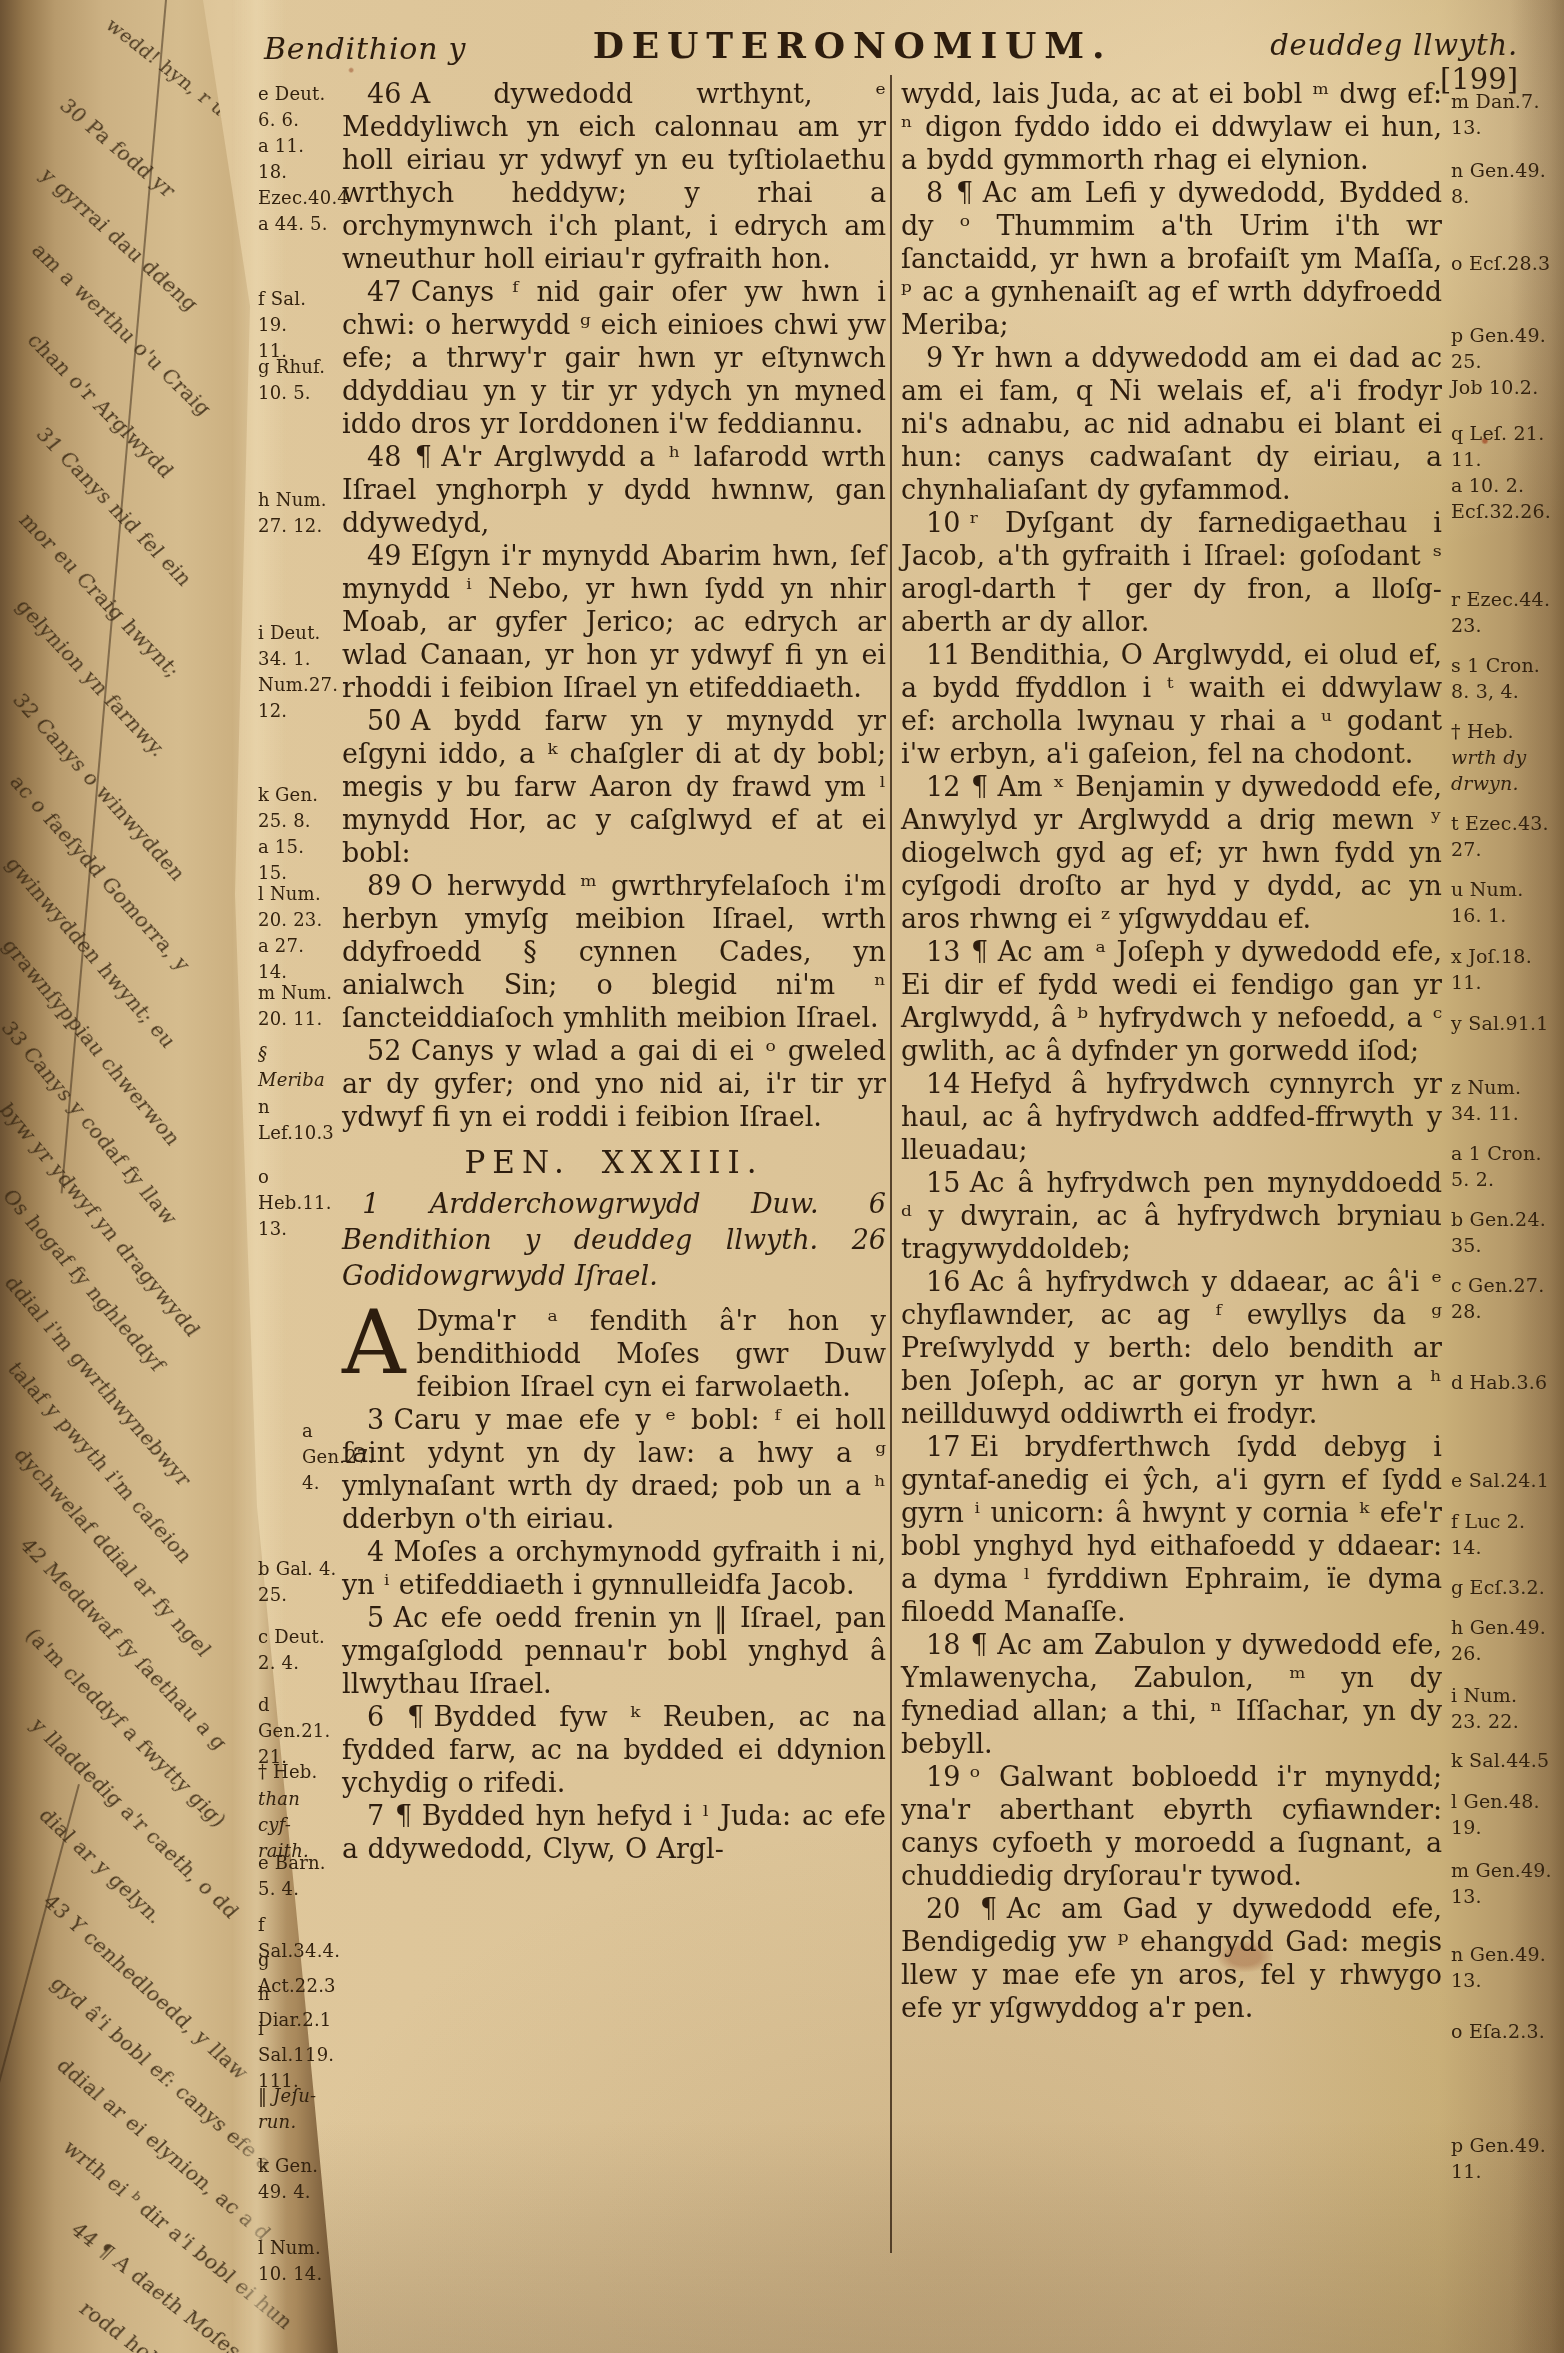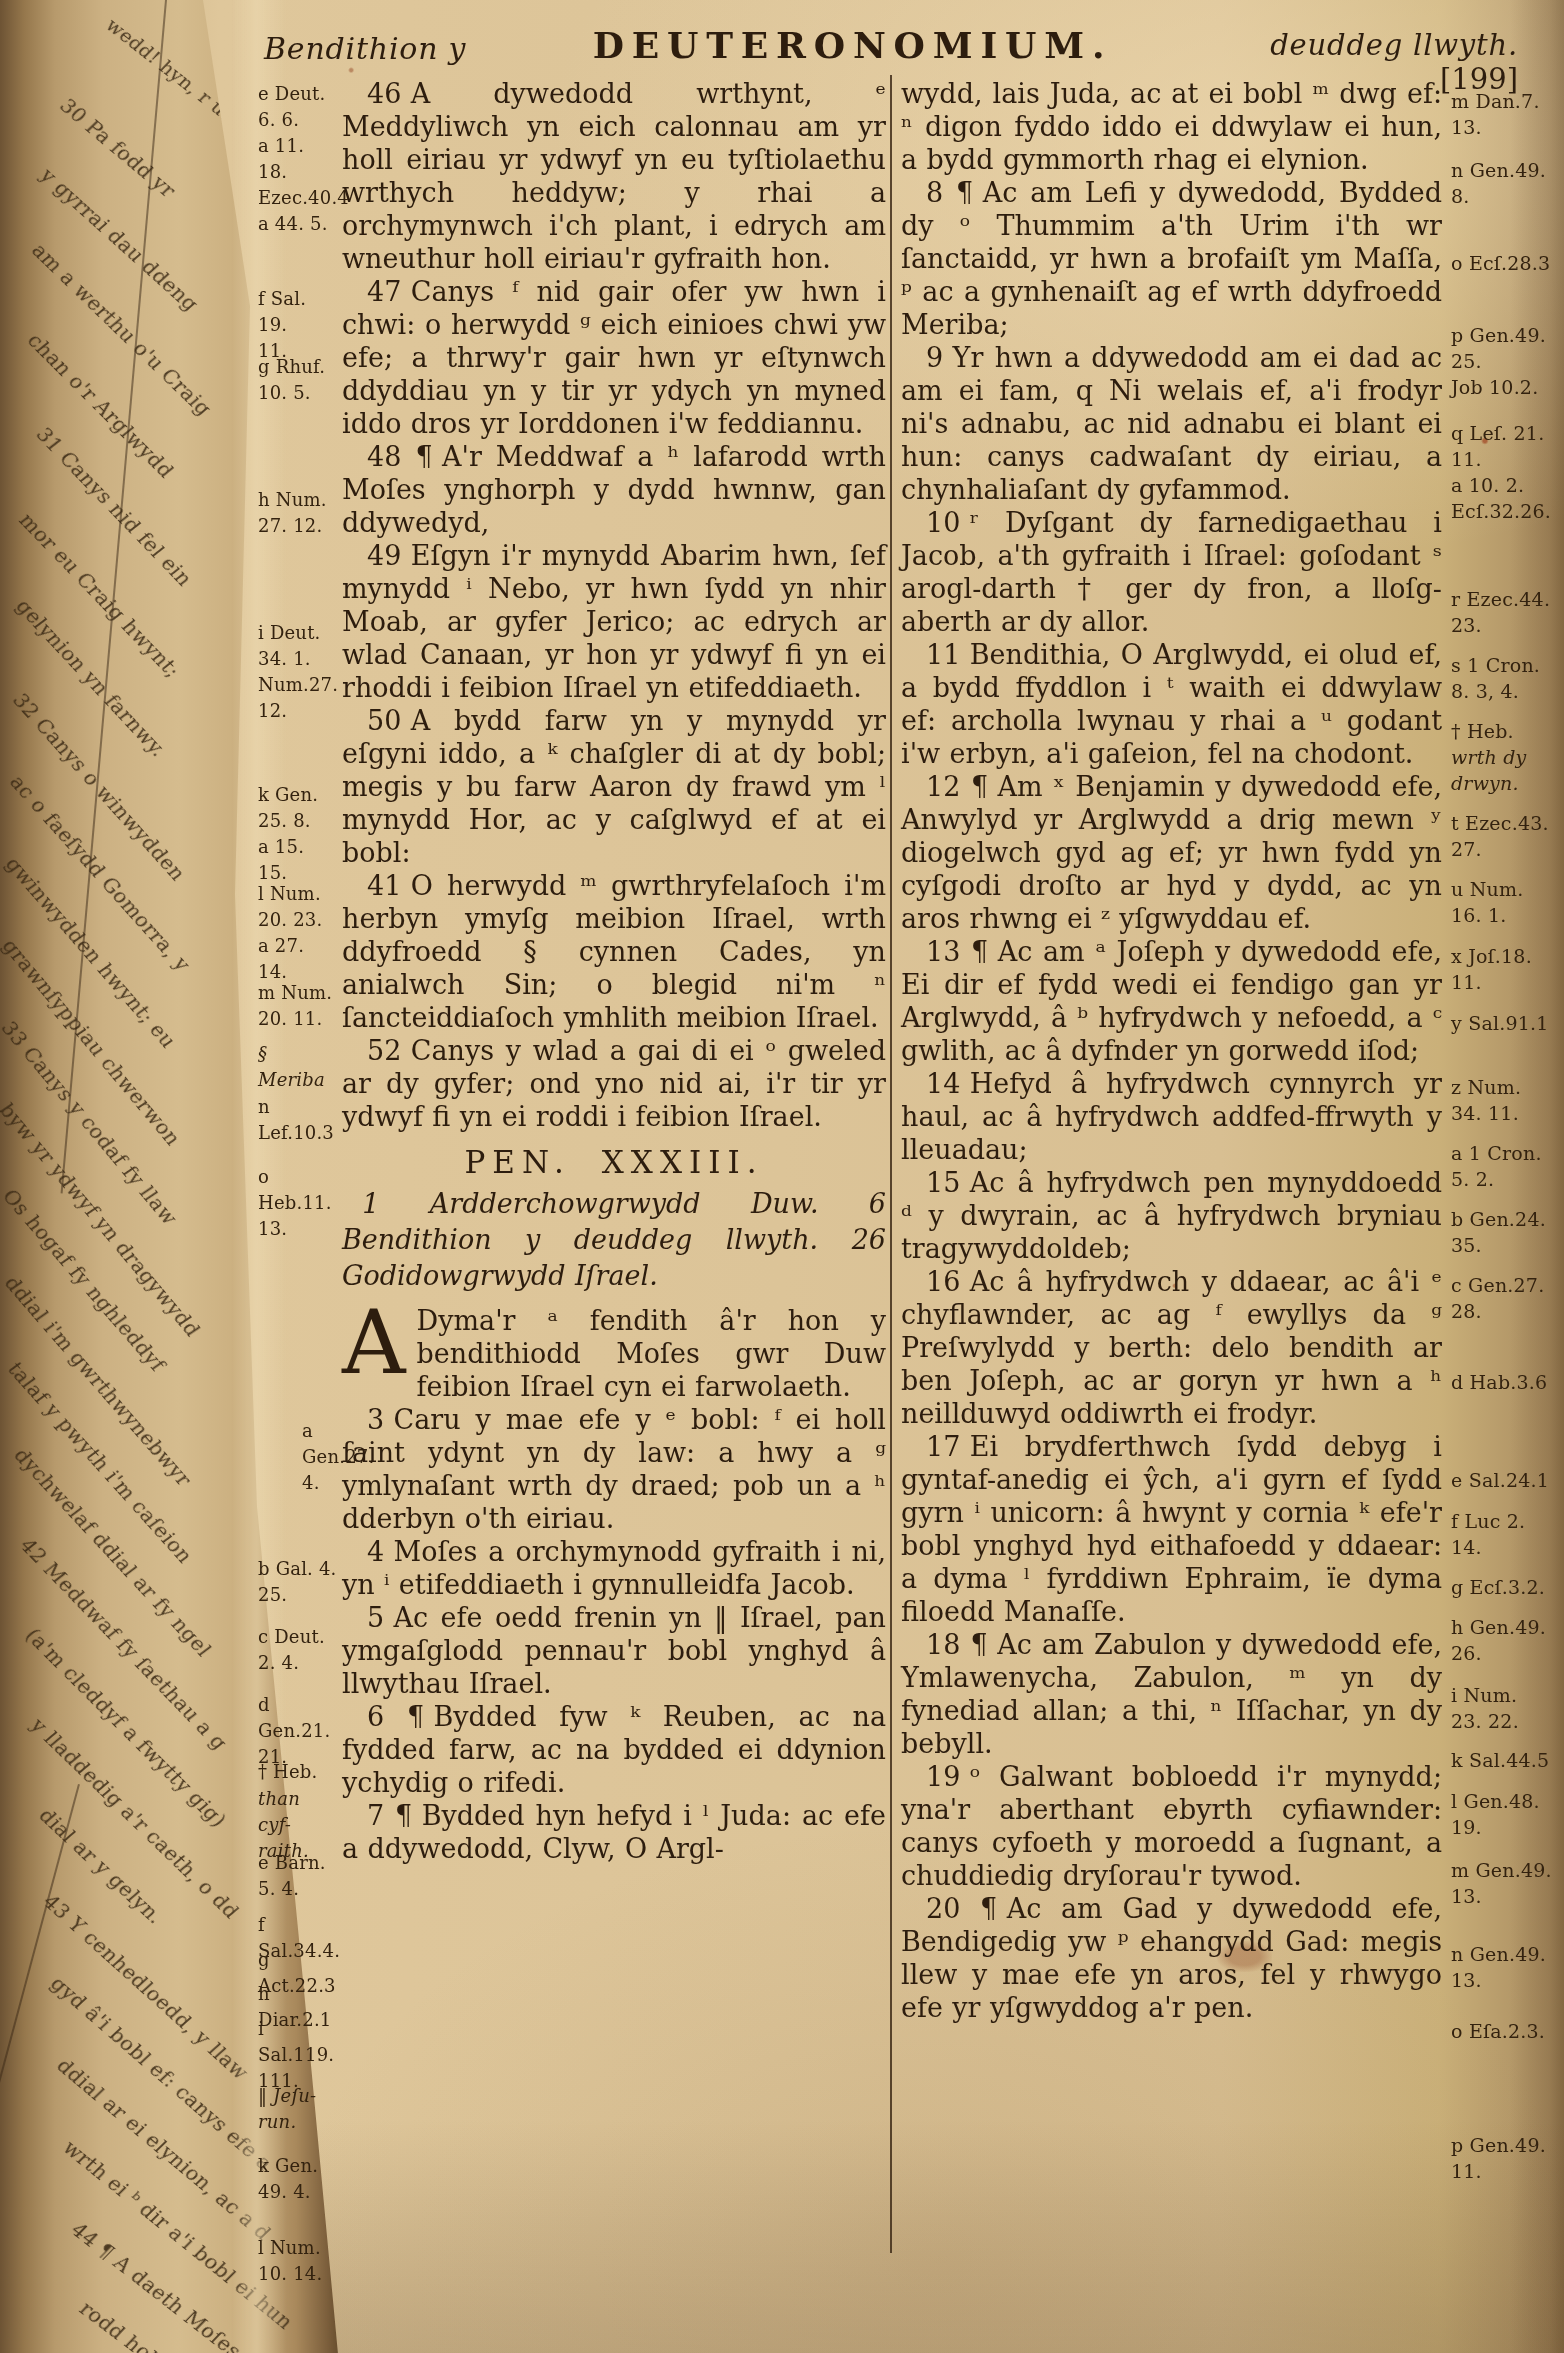--- a/index.html
+++ b/index.html
@@ -241,27 +241,27 @@
 10. 14.</div>
   </div>
 
 <div class="col col-left">
   <div>
 
       <p class="verse"><span class="vn">46</span><span>A dywedodd wrthynt, ᵉ Meddyliwch yn eich calonnau am yr holl eiriau yr ydwyf yn eu tyſtiolaethu wrthych heddyw; y rhai a orchymynwch i'ch plant, i edrych am wneuthur holl eiriau'r gyfraith hon.</span></p>
 
       <p class="verse"><span class="vn">47</span><span>Canys ᶠ nid gair ofer yw hwn i chwi: o herwydd ᵍ eich einioes chwi yw efe; a thrwy'r gair hwn yr eſtynwch ddyddiau yn y tir yr ydych yn myned iddo dros yr Iorddonen i'w feddiannu.</span></p>
 
-      <p class="verse"><span class="vn">48 ¶</span><span>A'r Meddwaf a ʰ lafarodd wrth Moſes ynghorph y dydd hwnnw, gan ddywedyd,</span></p>
+      <p class="verse"><span class="vn">48 ¶</span><span>A'r Arglwydd a ʰ lafarodd wrth Iſrael ynghorph y dydd hwnnw, gan ddywedyd,</span></p>
 
       <p class="verse"><span class="vn">49</span><span>Eſgyn i'r mynydd Abarim hwn, ſef mynydd ⁱ Nebo, yr hwn ſydd yn nhir Moab, ar gyfer Jerico; ac edrych ar wlad Canaan, yr hon yr ydwyf fi yn ei rhoddi i feibion Iſrael yn etifeddiaeth.</span></p>
 
       <p class="verse"><span class="vn">50</span><span>A bydd farw yn y mynydd yr eſgyni iddo, a ᵏ chaſgler di at dy bobl; megis y bu farw Aaron dy frawd ym ˡ mynydd Hor, ac y caſglwyd ef at ei bobl:</span></p>
 
-      <p class="verse"><span class="vn">41</span><span>O herwydd ᵐ gwrthryfelaſoch i'm herbyn ymyſg meibion Iſrael, wrth ddyfroedd § cynnen Cades, yn anialwch Sin; o blegid ni'm ⁿ ſancteiddiaſoch ymhlith meibion Iſrael.</span></p>
+      <p class="verse"><span class="vn">89</span><span>O herwydd ᵐ gwrthryfelaſoch i'm herbyn ymyſg meibion Iſrael, wrth ddyfroedd § cynnen Cades, yn anialwch Sin; o blegid ni'm ⁿ ſancteiddiaſoch ymhlith meibion Iſrael.</span></p>
 
       <p class="verse"><span class="vn">52</span><span>Canys y wlad a gai di ei ᵒ gweled ar dy gyfer; ond yno nid ai, i'r tir yr ydwyf fi yn ei roddi i feibion Iſrael.</span></p>
     </div>
   <p class="chap-head">PEN. XXXIII.</p>
   <p class="chap-sum">1 Ardderchowgrwydd Duw.  6 Bendithion y deuddeg llwyth.  26 Godidowgrwydd Iſrael.</p>
   <p class="verse v1">
     <span class="dropcap">A</span><span>Dyma'r ᵃ fendith â'r hon y bendithiodd Moſes gwr Duw feibion Iſrael cyn ei farwolaeth.</span>
   </p>
   <div>
 

